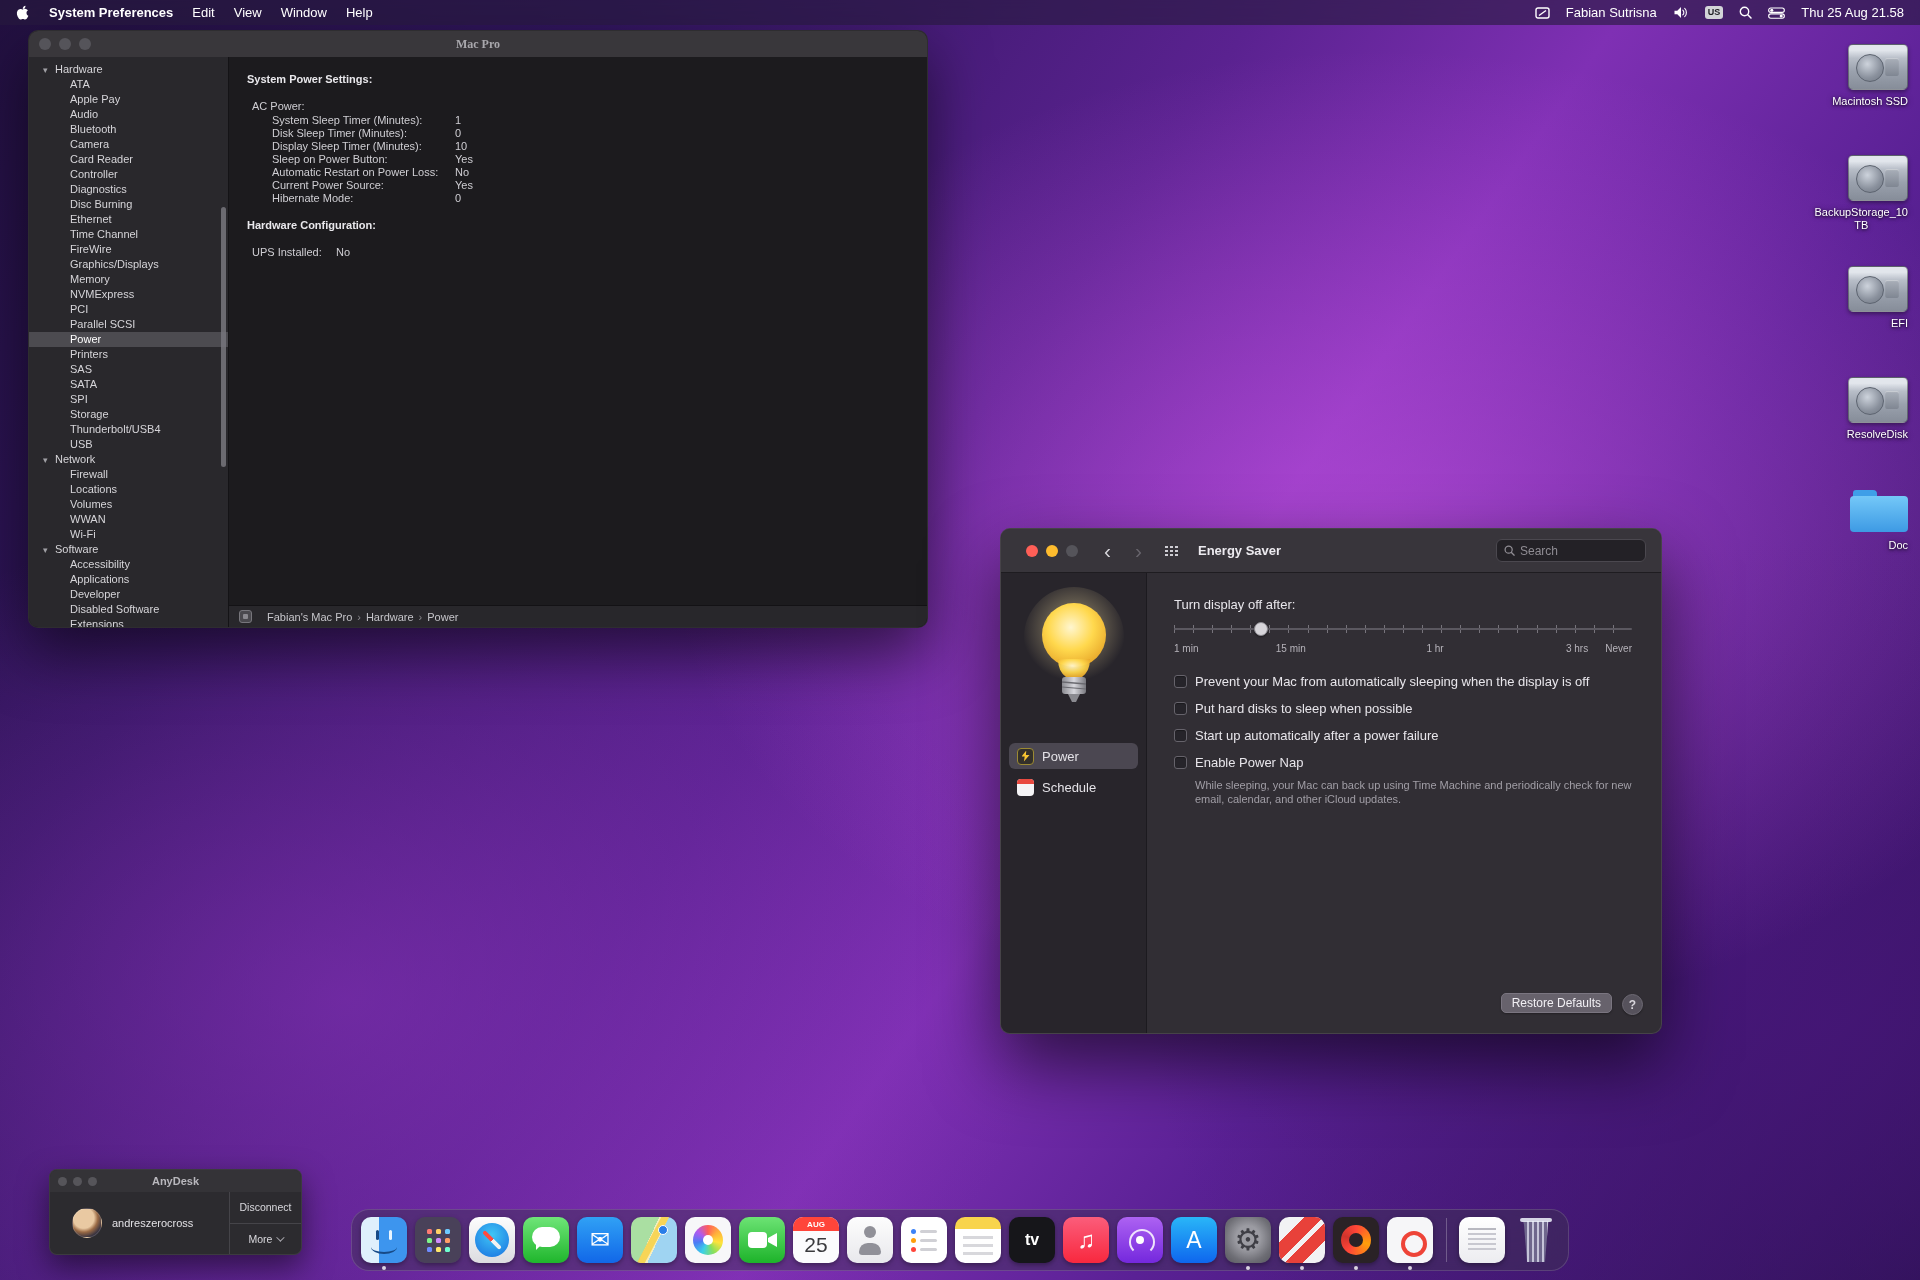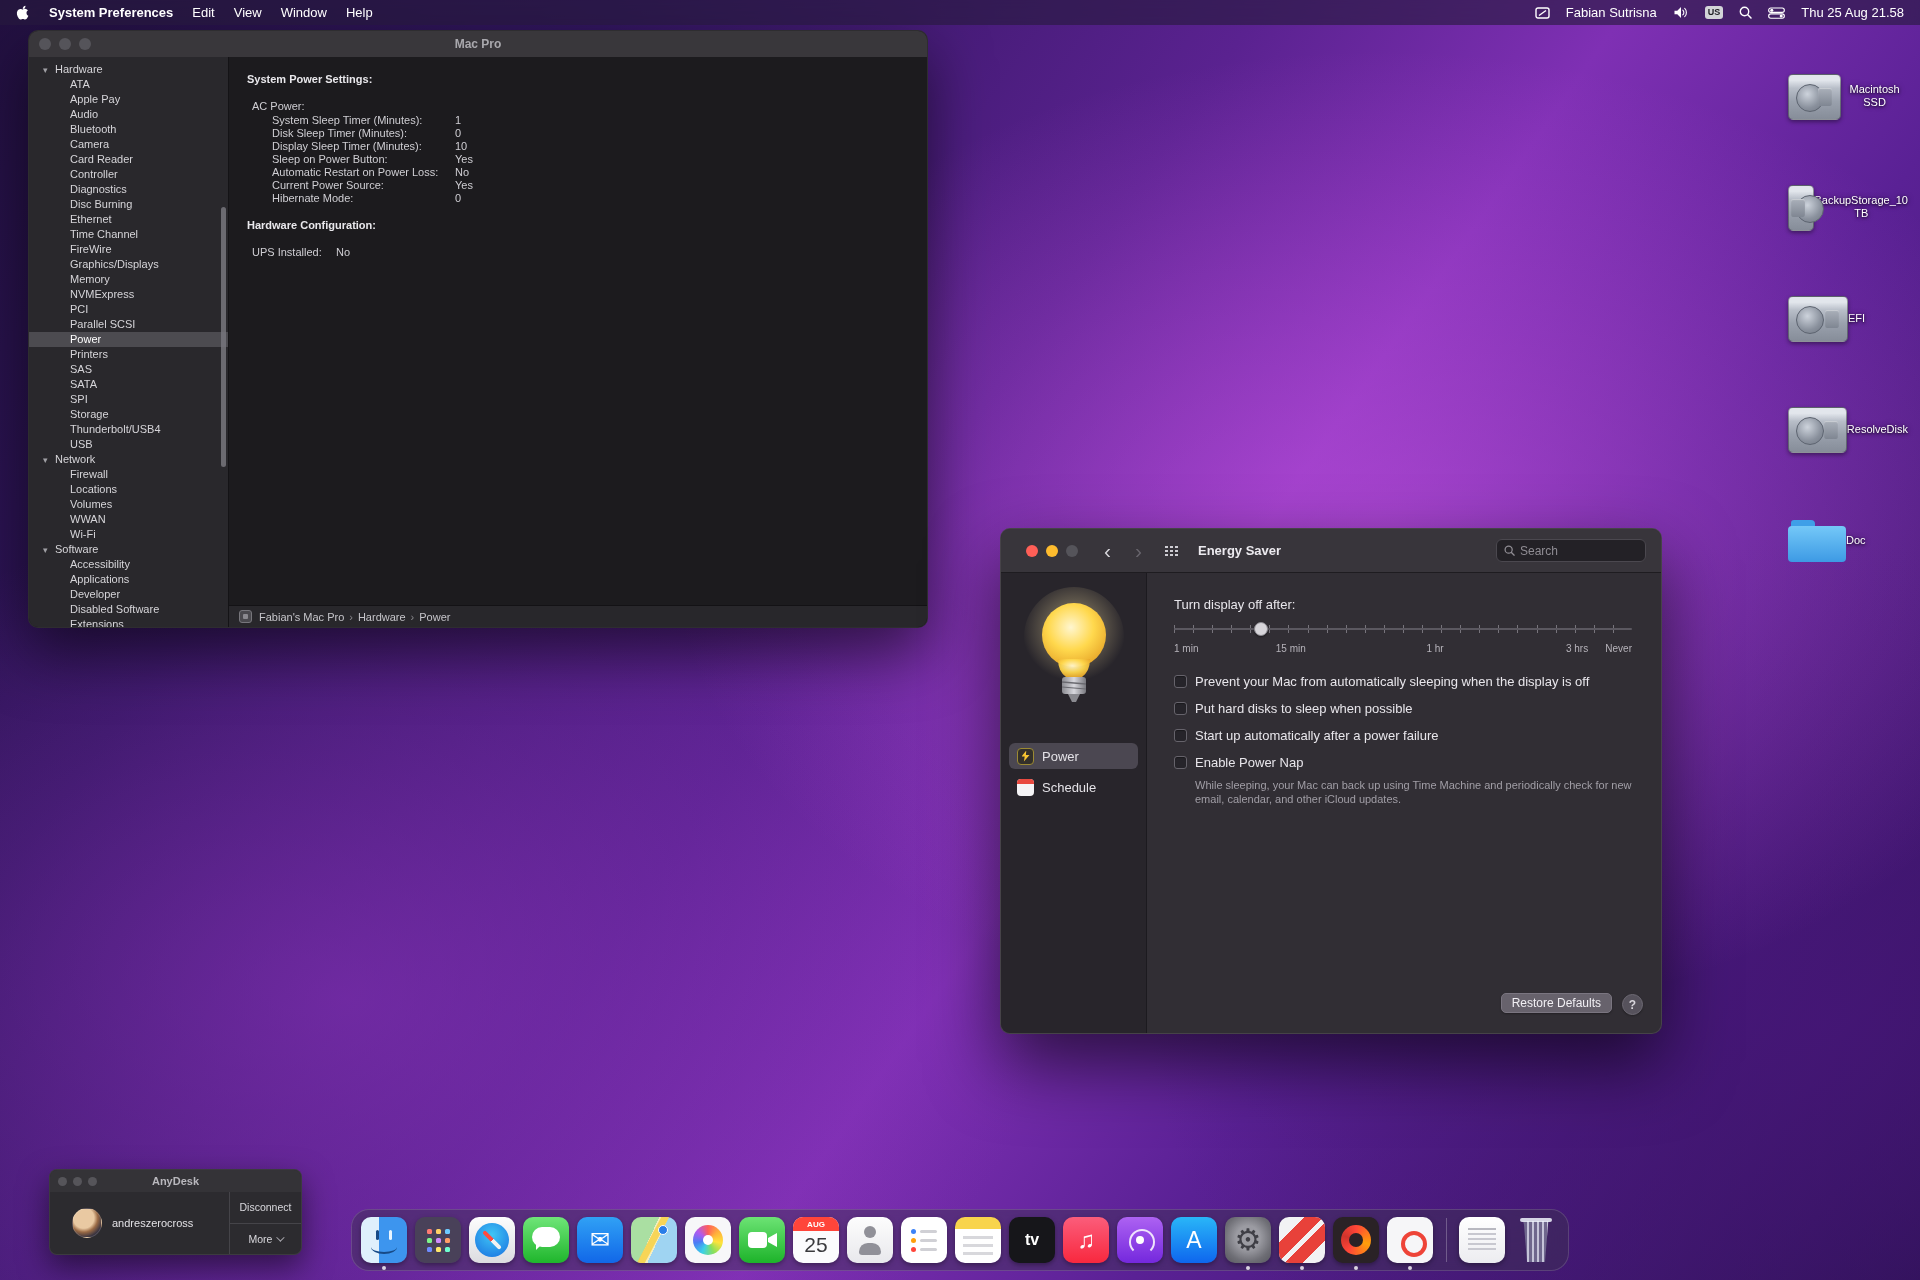--- a/index.html
+++ b/index.html
@@ -24,21 +24,21 @@
   .mb-menus { display:flex; gap:19px; }
   .mb-right { margin-left:auto; display:flex; align-items:center; gap:16px; }
   .kb-badge { background:#d3d4d8; color:#1d1d22; font-size:9px; font-weight:bold;
     padding:2px 3px; border-radius:3px; line-height:1; }
   .mb-icon { display:flex; align-items:center; }
 
   
   .si-window { position:absolute; left:28px; top:30px; width:900px; height:598px;
     background:#1d1c1f; border-radius:10px; overflow:hidden; display:flex; flex-direction:column;
     box-shadow:0 25px 60px rgba(0,0,0,0.55); border:1px solid rgba(255,255,255,0.08); z-index:10;}
-  .si-titlebar { height:26px; background:#39373b; display:flex; align-items:center; position:relative; flex:0 0 auto; }
+  .si-titlebar { height:26px; background:#39373b; display:flex; align-items:center; position:relative; flex:0 0 auto;font-family:Liberation Serif, serif; }
   .traffic { display:flex; gap:8px; padding-left:10px; z-index:2; }
   .light { width:12px; height:12px; border-radius:50%; }
   .light.gray { background:#55545a; }
   .light.red { background:#ff5f57; } .light.yellow { background:#febc2e; }
   .si-title { position:absolute; left:0; right:0; text-align:center; font-size:12px; font-weight:bold; color:#a9a8ad; }
   .si-body { flex:1; display:flex; min-height:0; }
   .si-sidebar { width:200px; flex:0 0 auto; background:#29282c; border-right:1px solid #141316;
     position:relative; overflow:hidden; padding-top:5px; font-size:11px; color:#d6d5d9; }
   .tree-row { height:15px; line-height:15px; padding-left:41px; white-space:nowrap; }
   .tree-row.section { padding-left:14px; }
@@ -56,21 +56,21 @@
   .h2 { margin-top:14px; }
   .ups { margin-top:14px; padding-left:5px; display:flex; }
   .ups .k2 { width:84px; flex:0 0 auto; }
   .si-bottombar { height:22px; background:#28272b; border-top:1px solid #131215;
     display:flex; align-items:center; gap:7px; padding:0 10px; font-size:11px; color:#c6c5ca; flex:0 0 auto; }
   .bc-icon { width:13px; height:13px; border-radius:3px; background:#4a494e; border:1px solid #77767c; position:relative; }
   .bc-icon::before { content:""; position:absolute; inset:3px; background:#8a898f; border-radius:1px; }
   .crumb-group { display:flex; align-items:center; }
   .crumb-group .sep { color:#8a898e; margin:0 5px; }
   .crumb-group:last-child .sep { display:none; }
-  .si-breadcrumb { display:flex; align-items:flex-start; }
+  .si-breadcrumb { display:flex; align-items:flex-start;margin-left:8px; }
 
   
   .es-window { position:absolute; left:1000px; top:528px; width:662px; height:506px;
     background:#312e34; border-radius:10px; overflow:hidden; display:flex; flex-direction:column;
     box-shadow:0 30px 70px rgba(0,0,0,0.6); border:1px solid rgba(255,255,255,0.10); z-index:20;}
   .es-titlebar { height:44px; background:#38353b; border-bottom:1px solid #1e1c20;
     display:flex; align-items:center; padding:0 15px; flex:0 0 auto; }
   .es-nav { display:flex; gap:24px; margin-left:26px; font-size:21px; color:#d8d7dc; line-height:1; }
   .es-nav .fwd { color:#67646c; }
   .grid-icon { width:16px; height:12px; margin-left:22px;
@@ -115,21 +115,21 @@
   .restore-btn { position:absolute; right:49px; bottom:20px; height:20px; padding:0 10px;
     background:#67626c; border:1px solid #7a7580; border-radius:5px; font-size:12px; color:#f2f0f4;
     display:flex; align-items:center; box-shadow:0 1px 2px rgba(0,0,0,0.3); }
   .help-btn { position:absolute; right:18px; bottom:18px; width:21px; height:21px; border-radius:50%;
     background:#56525c; border:1px solid #6e6a74; color:#d8d6dc; font-size:12px; font-weight:bold;
     display:flex; align-items:center; justify-content:center; box-shadow:0 1px 2px rgba(0,0,0,0.3); }
 
   
   .desktop-icons { position:absolute; top:38px; right:12px; width:120px; display:flex;
     flex-direction:column; align-items:center; z-index:5; }
-  .desk-item { width:120px; height:111px; display:flex; flex-direction:row; align-items:center; }
+  .desk-item { width:120px; height:111px; display:flex; flex-direction:column; align-items:flex-end; }
   .di-img { margin-top:6px; position:relative; }
   .kind-drive .di-img { width:60px; height:46px; border-radius:5px;
     background:linear-gradient(180deg,#e2e6ec 0 12%,#b8bec8 30%,#9aa1ad 60%,#868d99);
     border:1px solid rgba(40,44,52,0.45); box-shadow:0 2px 4px rgba(0,0,0,0.4); }
   .kind-drive .di-img::before { content:""; position:absolute; left:7px; top:9px; width:26px; height:26px;
     border-radius:50%; background:radial-gradient(circle at 40% 35%,#cdd3dc,#8a919d 60%,#6f7682); border:1px solid #5d6470; }
   .kind-drive .di-img::after { content:""; position:absolute; right:8px; top:13px; width:14px; height:18px;
     background:linear-gradient(180deg,#aab0ba,#7f8692); border-radius:2px; box-shadow:inset 0 1px 1px rgba(255,255,255,0.4); }
   .kind-folder .di-img { width:58px; height:46px; }
   .kind-folder .di-img::before { content:""; position:absolute; top:2px; left:3px; width:24px; height:10px;

